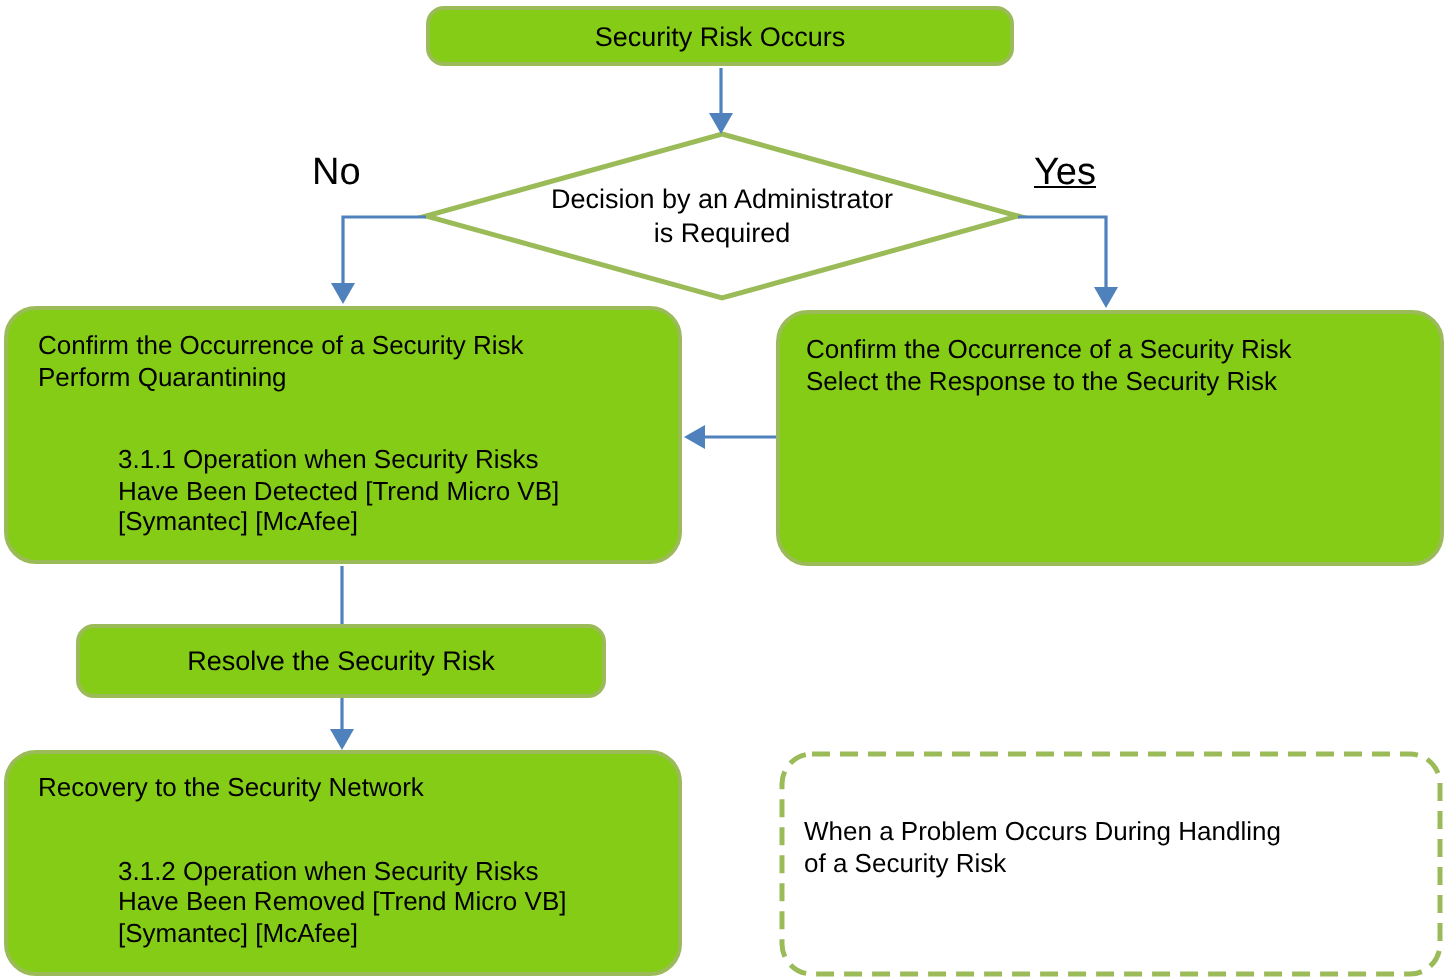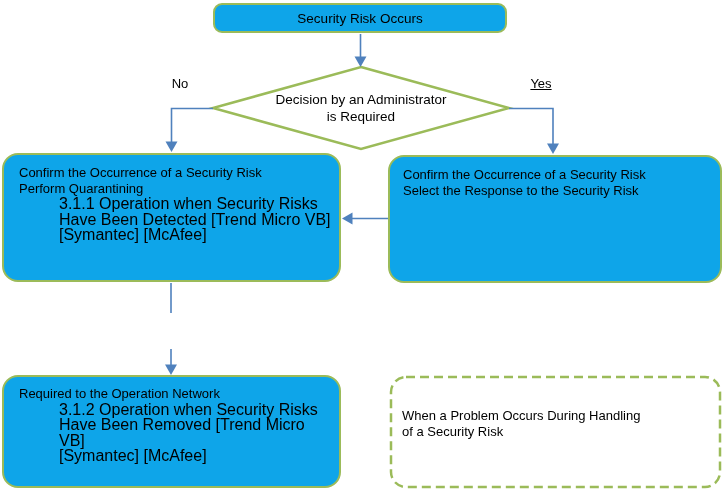--- a/index.html
+++ b/index.html
@@ -14,50 +14,51 @@
   }
   svg.layer { position: absolute; left: 0; top: 0; }
   .diamond-shape { fill: #ffffff; stroke: var(--shape-green, #9bbb59); stroke-width: 2.5; }
   .dashed-outline { fill: none; stroke: var(--shape-green, #9bbb59); stroke-width: 2.5; stroke-dasharray: 9 5; }
   .conn { fill: none; stroke: var(--arrow-blue, #4f81bd); stroke-width: 1.6; }
   .head { fill: var(--arrow-blue, #4f81bd); stroke: none; }
 
   .box {
     position: absolute;
     box-sizing: border-box;
-    background: #0ea5e9;
+    background: #84cc16;
     border: 2.5px solid var(--shape-green, #9bbb59);
     border-radius: 16px;
   }
   .box.small {
     border-width: 2px;
     border-radius: 9px;
     display: flex;
     align-items: center;
     justify-content: center;
     font-size: 13.5px;
   }
   .box.ghost { background: transparent; border: none; border-radius: 0; }
 
   .title {
     font-weight: normal;
     font-size: 13px;
     line-height: 15.5px;
     white-space: pre-line;
   }
   .bodytext {
-    font-size: 16px;
+    font-size: 13px;
     line-height: 15.5px;
     white-space: pre-line;
     margin-left: 40px;
+    margin-top: 26px;
   }
   .branch-label {
     position: absolute;
-    font-size: 13px;
-    text-align: center;
+    font-size: 19px;
+    text-align: left;
     width: 48px;
   }
   .diamond-label {
     position: absolute;
     font-size: 13.5px;
     line-height: 17px;
     text-align: center;
     white-space: pre-line;
   }
 </style>
@@ -106,23 +107,26 @@
     <div class="bodytext">3.1.1 Operation when Security Risks
 Have Been Detected [Trend Micro VB]
 [Symantec] [McAfee]</div>
   </div>
 
   <div class="box" style="left:388px; top:155px; width:334px; height:128px; padding:10px 6px 0 13px;">
     <div class="title">Confirm the Occurrence of a Security Risk
 Select the Response to the Security Risk</div>
   </div>
 
+  <div class="box small" style="left:38px; top:312px; width:265px; height:37px;">
+    <span>Resolve the Security Risk</span>
+  </div>
 
   <div class="box" style="left:2px; top:375px; width:339px; height:113px; padding:9px 8px 0 15px;">
-    <div class="title">Required to the Operation Network</div>
+    <div class="title">Recovery to the Security Network</div>
     <div class="bodytext">3.1.2 Operation when Security Risks
 Have Been Removed [Trend Micro VB]
 [Symantec] [McAfee]</div>
   </div>
 
   <div class="box ghost" style="left:391px; top:399px; width:329px; height:110px; padding:9px 6px 0 11px;">
     <div class="title">When a Problem Occurs During Handling
 of a Security Risk</div>
   </div>
 

